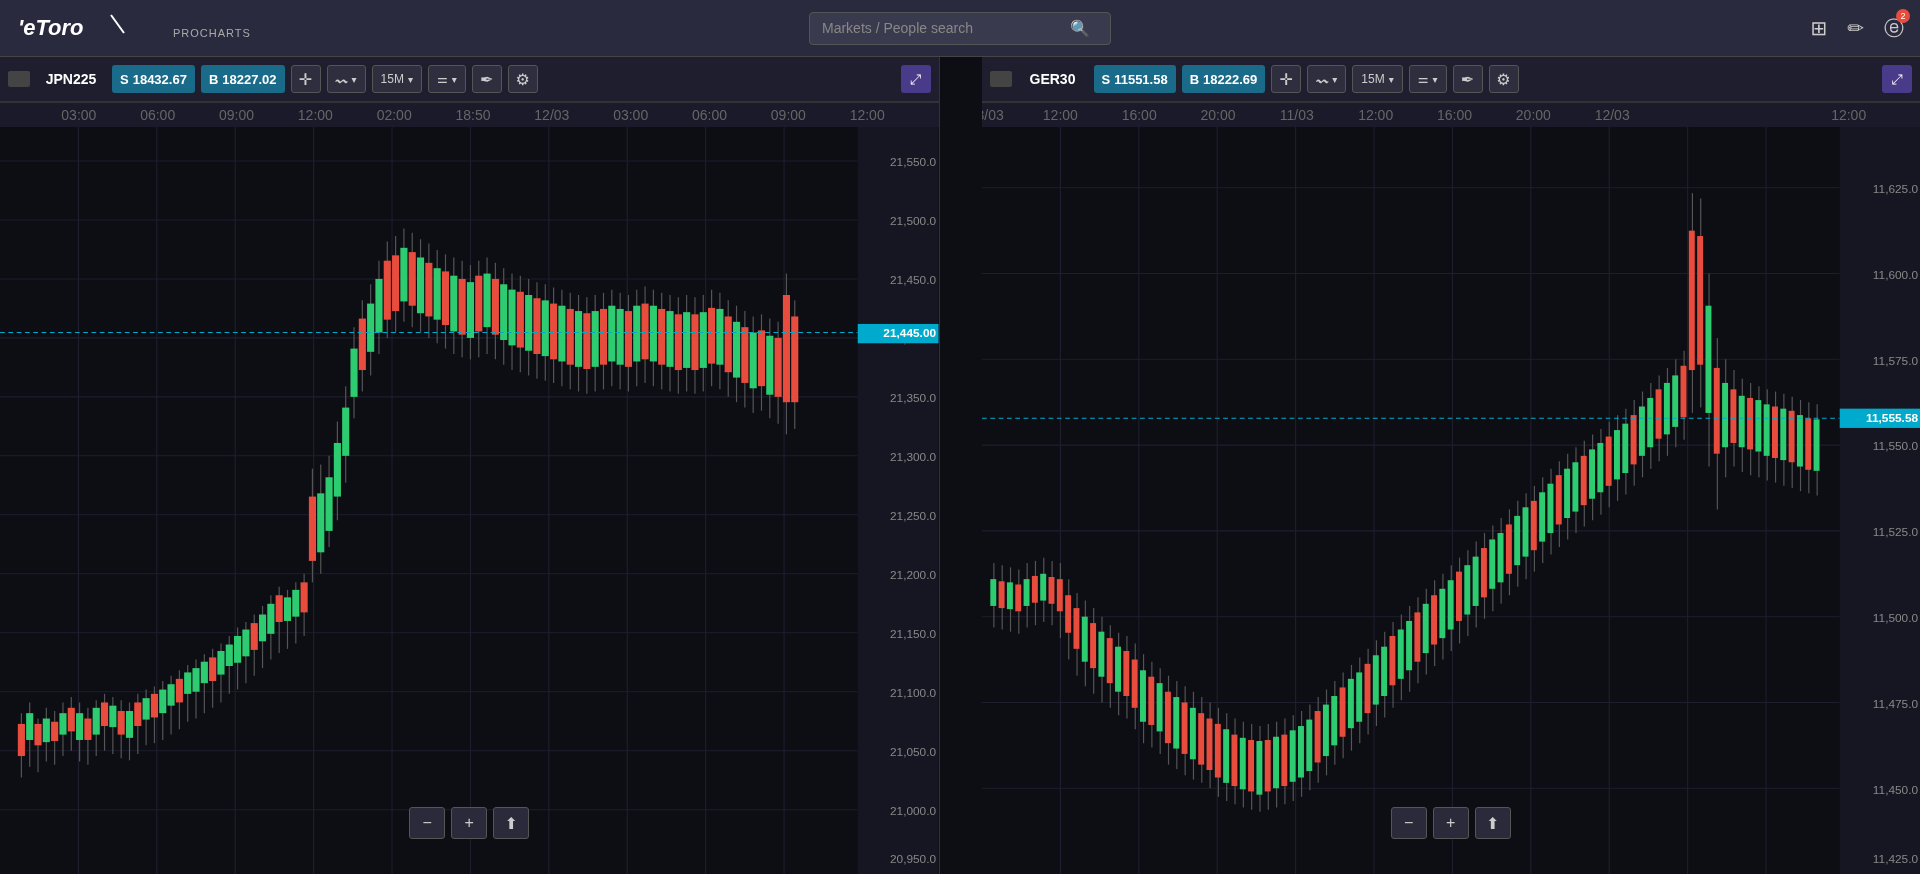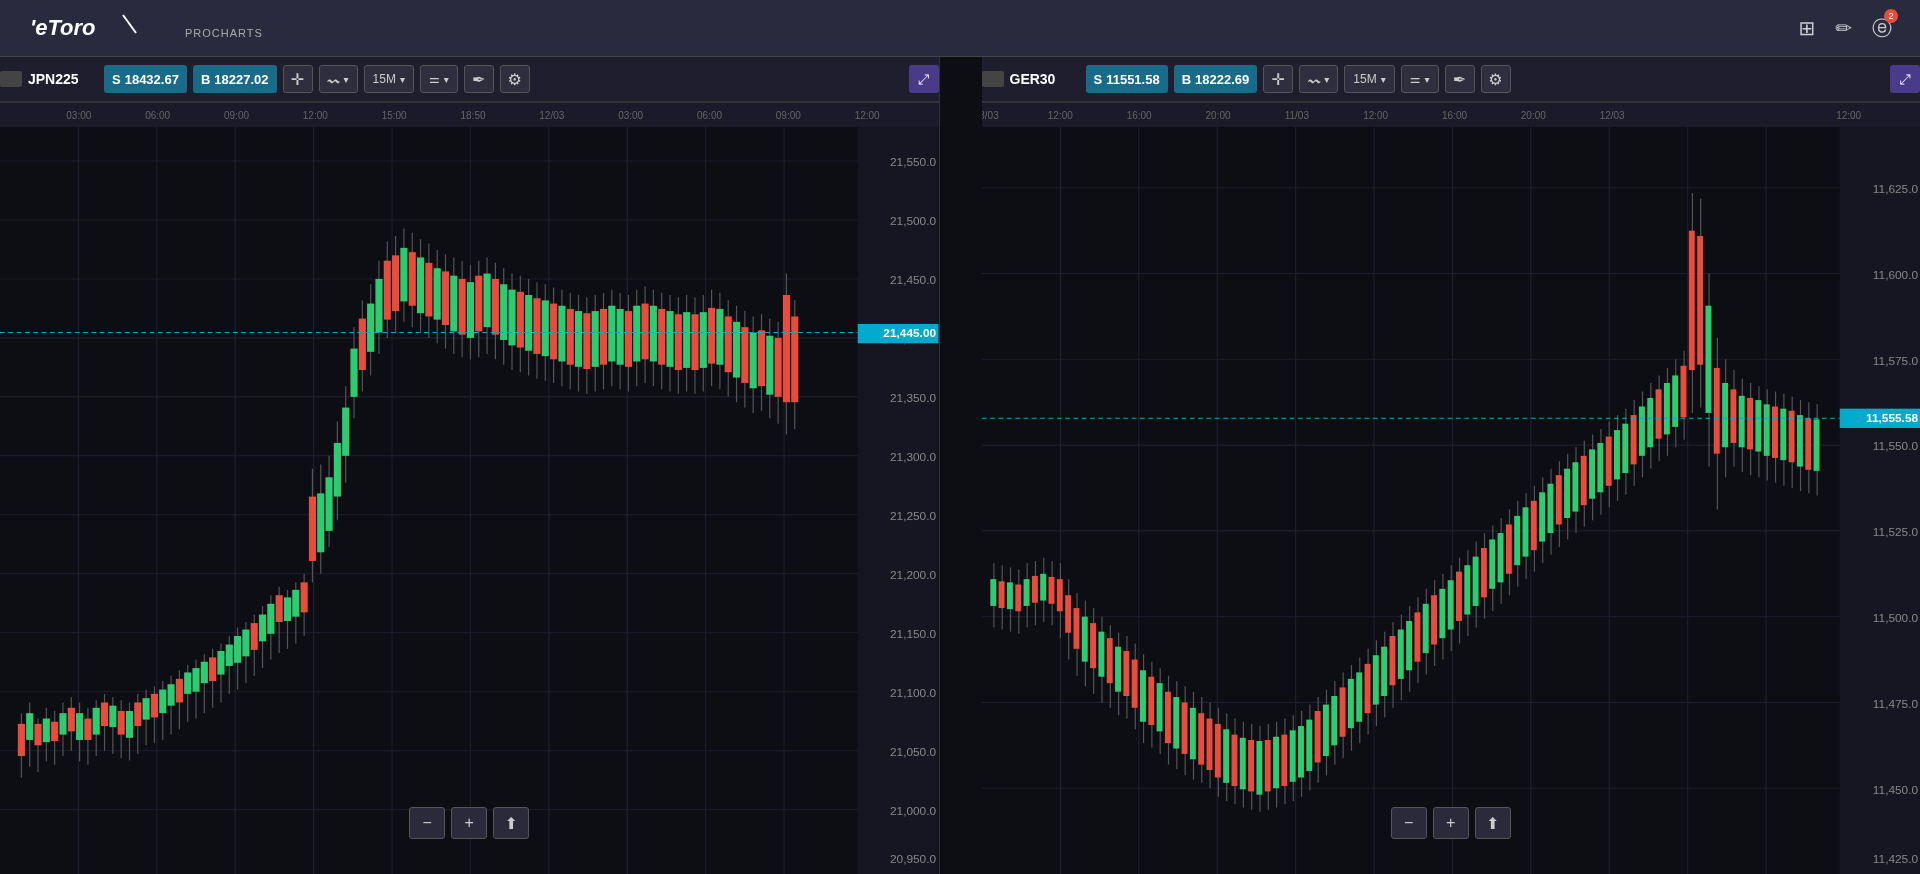--- a/index.html
+++ b/index.html
@@ -11,21 +11,21 @@
       height: 874px;
       overflow: hidden;
     }
 
     
     .topnav {
       background: #2a2a3e;
       height: 57px;
       display: flex;
       align-items: center;
-      padding: 0 28px;
+      padding: 0 16px;
       border-bottom: 1px solid #444;
       position: relative;
       z-index: 10;
     }
     .logo-area {
       display: flex;
       align-items: center;
       gap: 4px;
     }
     .logo-etoro {
@@ -111,24 +111,25 @@
       position: relative;
     }
     .chart-panel:last-child { border-right: none; margin-left: 42px; }
 
     
     .chart-toolbar {
       background: #1e1e2e;
       height: 45px;
       display: flex;
       align-items: center;
-      padding: 0 0;
+      padding: 0 8px;
       gap: 6px;
       border-bottom: 1px solid #333;
       flex-shrink: 0;
+      text-align: center;
     }
     .chart-icon-sm {
       width: 22px;
       height: 16px;
       background: #444;
       border-radius: 2px;
       flex-shrink: 0;
     }
     .chart-symbol {
       font-size: 14px;
@@ -206,21 +207,21 @@
       top: 0; left: 0;
     }
 
     
     .time-axis {
       height: 25px;
       background: #1a1a2a;
       display: flex;
       align-items: center;
       padding: 0 0 0 14px;
-      font-size: 10px;
+      font-size: 14px;
       color: #666;
       border-top: 1px solid #333;
       position: relative;
       flex-shrink: 0;
     }
     .time-label {
       position: absolute;
       transform: translateX(-50%);
     }
 
@@ -256,20 +257,24 @@
     <span class="logo-etoro">
       <svg width="110" height="40" viewBox="0 0 110 40">
 
         <text x="2" y="30" font-size="22" fill="#fff" font-style="italic" font-weight="bold">'eToro</text>
         <line x1="95" y1="10" x2="108" y2="28" stroke="#fff" stroke-width="2"></line>
       </svg>
     </span>
     <span class="logo-procharts">PROCHARTS</span>
   </div>
 
+  <div class="search-bar">
+    <input type="text" placeholder="Markets / People search" style="">
+    <span class="search-icon">🔍</span>
+  </div>
 
   <div class="nav-right">
     <span class="nav-icon">⊞</span>
     <span class="nav-icon">✏</span>
     <div class="nav-icon-badge">
       <span class="nav-icon">ⓔ</span>
       <span class="badge">2</span>
     </div>
   </div>
 </div>
@@ -555,21 +560,21 @@
 
         <rect x="722" y="207" width="68" height="18" fill="#00aacc"></rect>
         <text x="788" y="219" font-size="10" fill="#fff" text-anchor="end" font-weight="bold">21,445.00</text>
       </svg>
 
       <div class="time-axis">
         <span class="time-label" style="left:8.4%">03:00</span>
         <span class="time-label" style="left:16.8%">06:00</span>
         <span class="time-label" style="left:25.2%">09:00</span>
         <span class="time-label" style="left:33.6%">12:00</span>
-        <span class="time-label" style="left:42%">15:00</span>
+        <span class="time-label" style="left:42%">02:00</span>
         <span class="time-label" style="left:50.4%">18:50</span>
         <span class="time-label" style="left:58.8%">12/03</span>
         <span class="time-label" style="left:67.2%">03:00</span>
         <span class="time-label" style="left:75.6%">06:00</span>
         <span class="time-label" style="left:84%">09:00</span>
         <span class="time-label" style="left:92.4%">12:00</span>
       </div>
 
       <div class="bottom-controls">
         <div class="bottom-btn">−</div>

